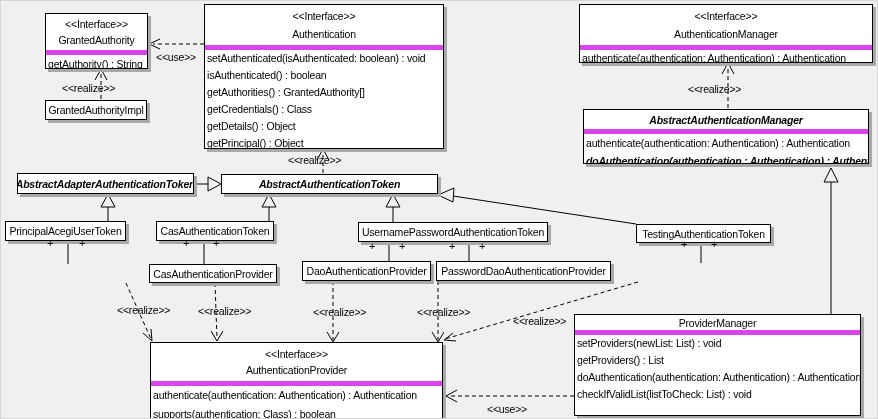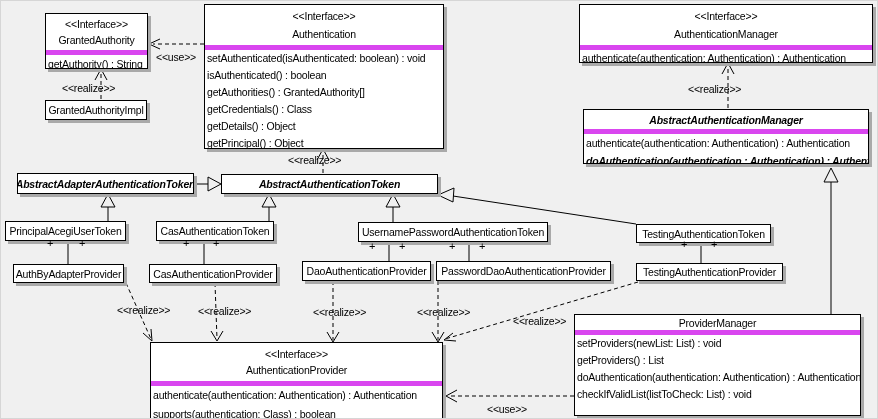--- a/index.html
+++ b/index.html
@@ -146,34 +146,28 @@
   <div class="box simple" style="left:155px;top:220px;width:118px;height:20px">
     <div>CasAuthenticationToken</div>
   </div>
   <div class="box simple" style="left:357px;top:221px;width:190px;height:20px">
     <div>UsernamePasswordAuthenticationToken</div>
   </div>
   <div class="box simple" style="left:635px;top:223px;width:135px;height:19px">
     <div>TestingAuthenticationToken</div>
   </div>
 
-  <div class="box simple" style="left:12px;top:263px;width:111px;height:19px">
-    <div>AuthByAdapterProvider</div>
-  </div>
   <div class="box simple" style="left:148px;top:263px;width:128px;height:19px">
     <div>CasAuthenticationProvider</div>
   </div>
   <div class="box simple" style="left:301px;top:260px;width:129px;height:20px">
     <div>DaoAuthenticationProvider</div>
   </div>
   <div class="box simple" style="left:435px;top:260px;width:175px;height:20px">
     <div>PasswordDaoAuthenticationProvider</div>
-  </div>
-  <div class="box simple" style="left:635px;top:262px;width:147px;height:18px">
-    <div>TestingAuthenticationProvider</div>
   </div>
 
   <div class="box" style="left:149px;top:341px;width:293px;height:77px">
     <div class="hdr" style="height:38px">
       <div>&lt;&lt;Interface&gt;&gt;</div>
       <div>AuthenticationProvider</div>
     </div>
     <div class="ops">
       <div class="op" style="height:19px;line-height:19px">authenticate(authentication: Authentication) : Authentication</div>
       <div class="op" style="height:19px;line-height:19px">supports(authentication: Class) : boolean</div>

